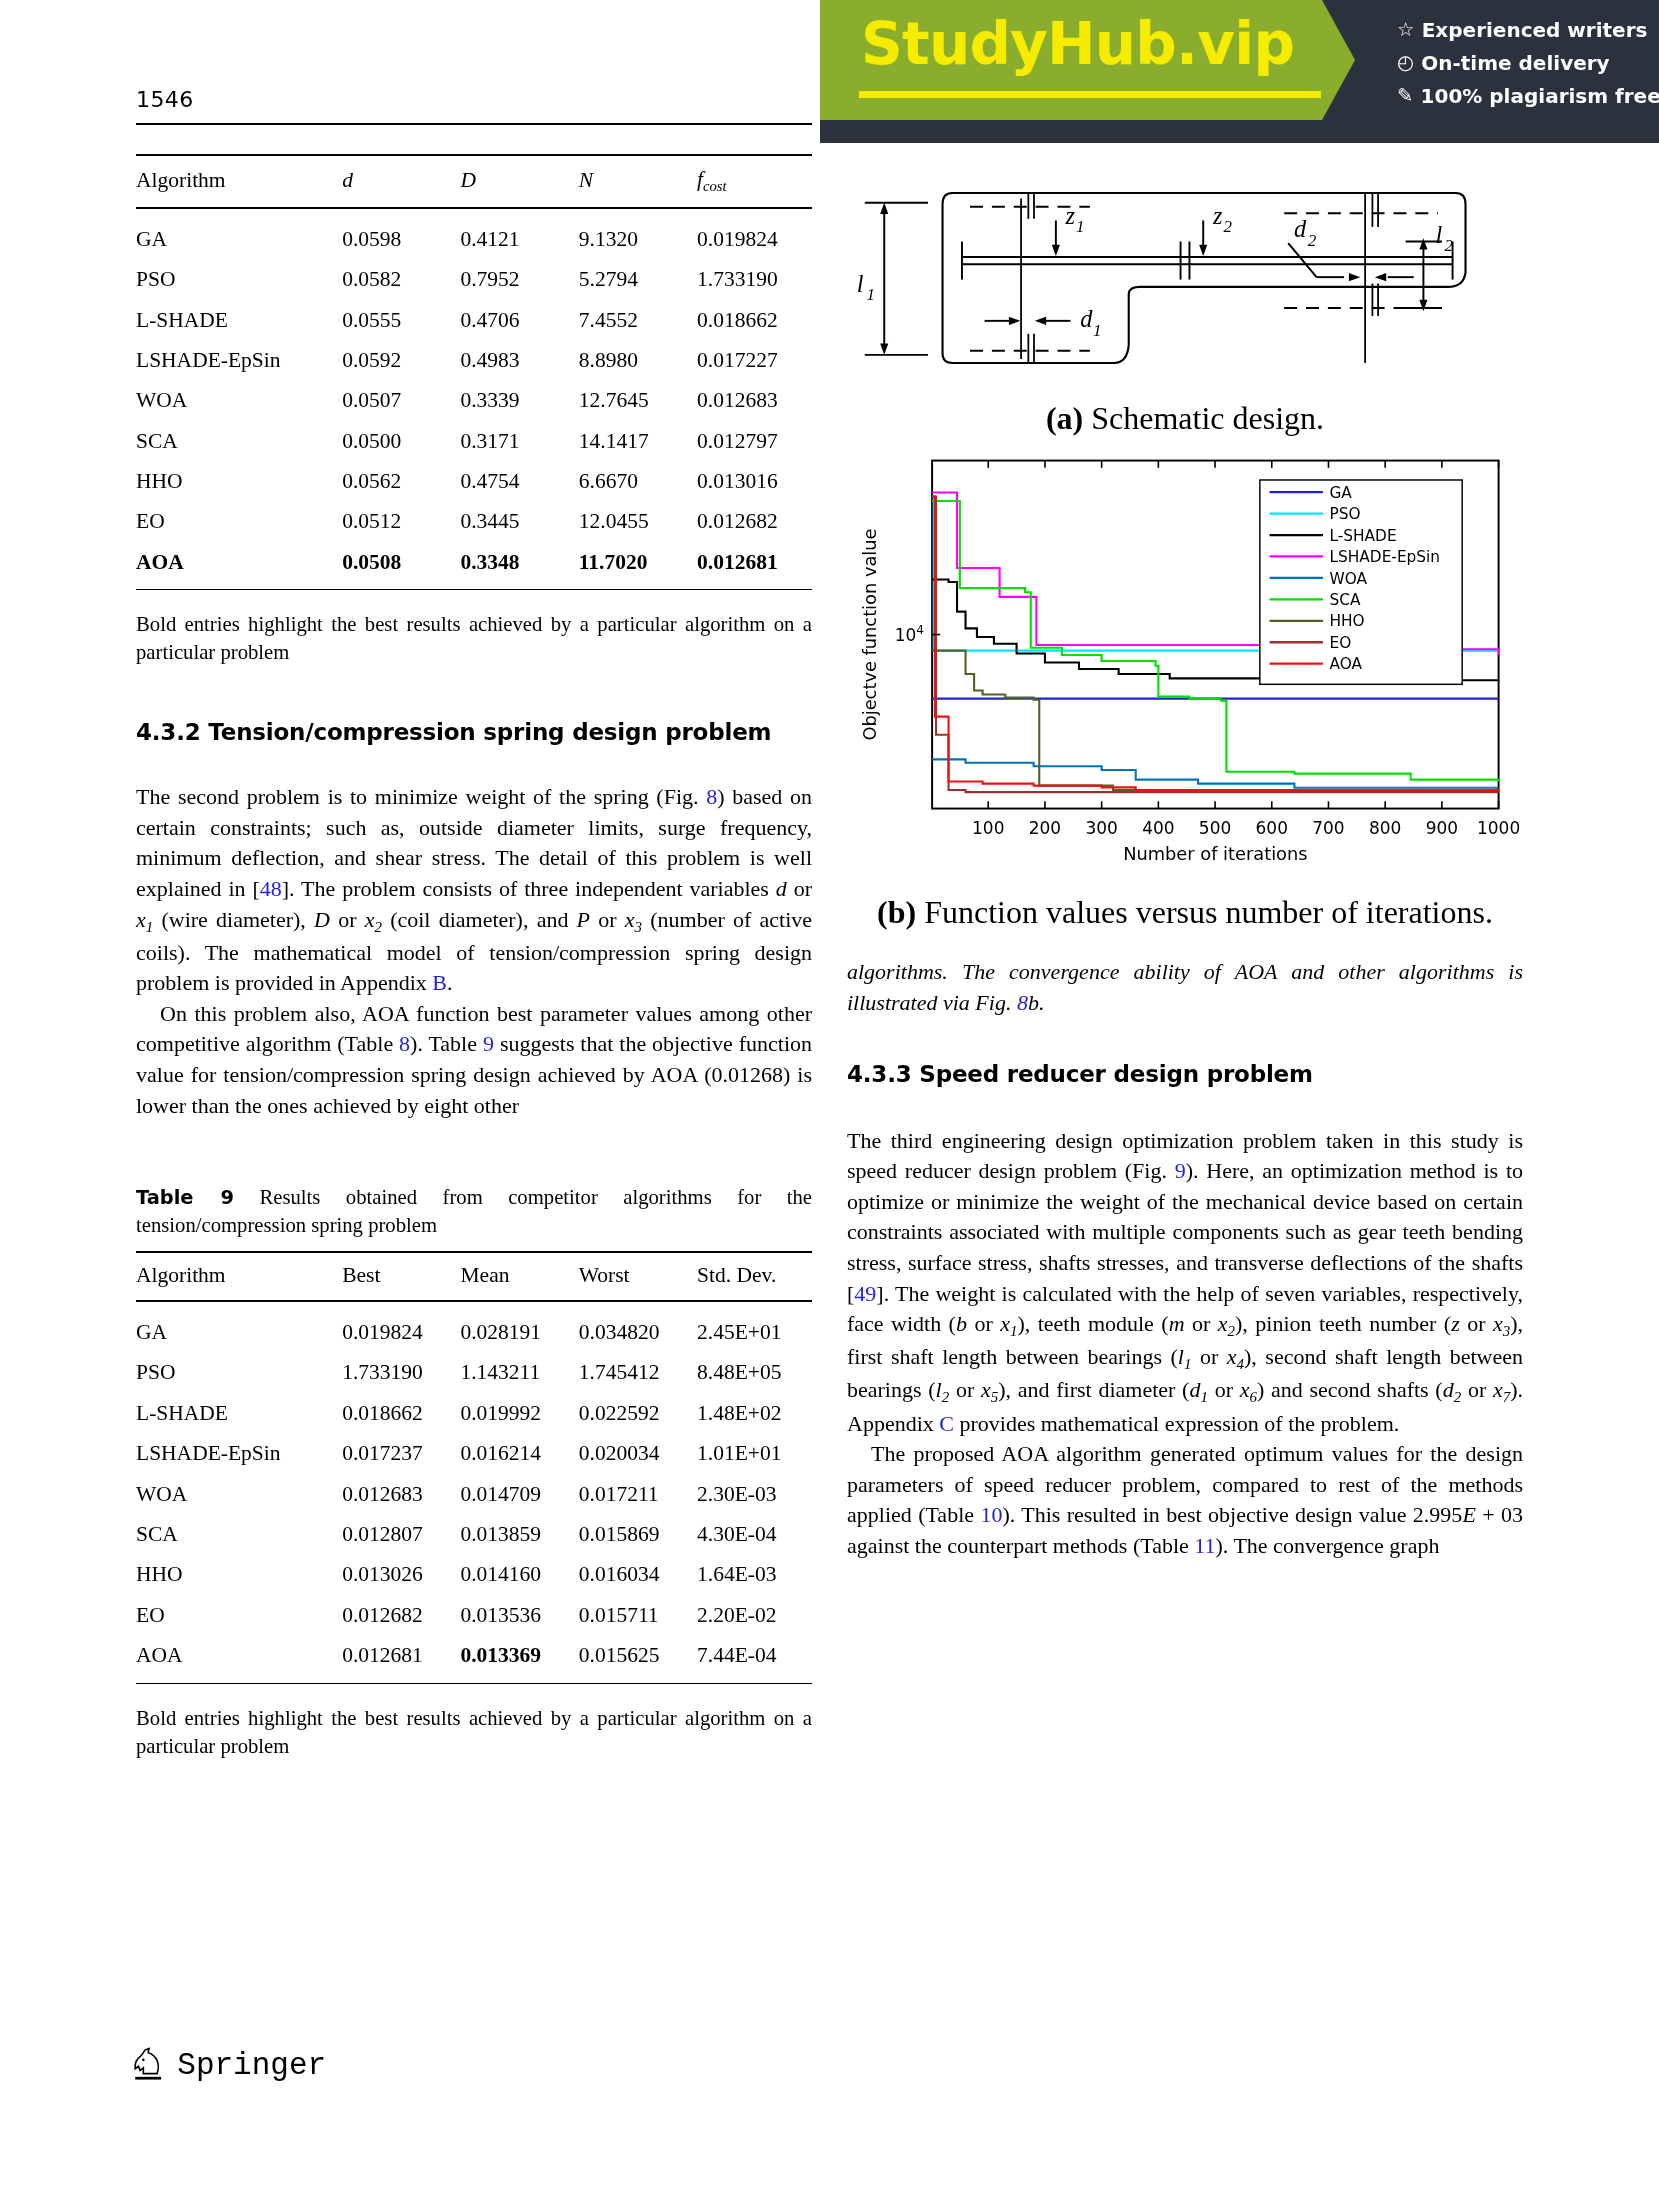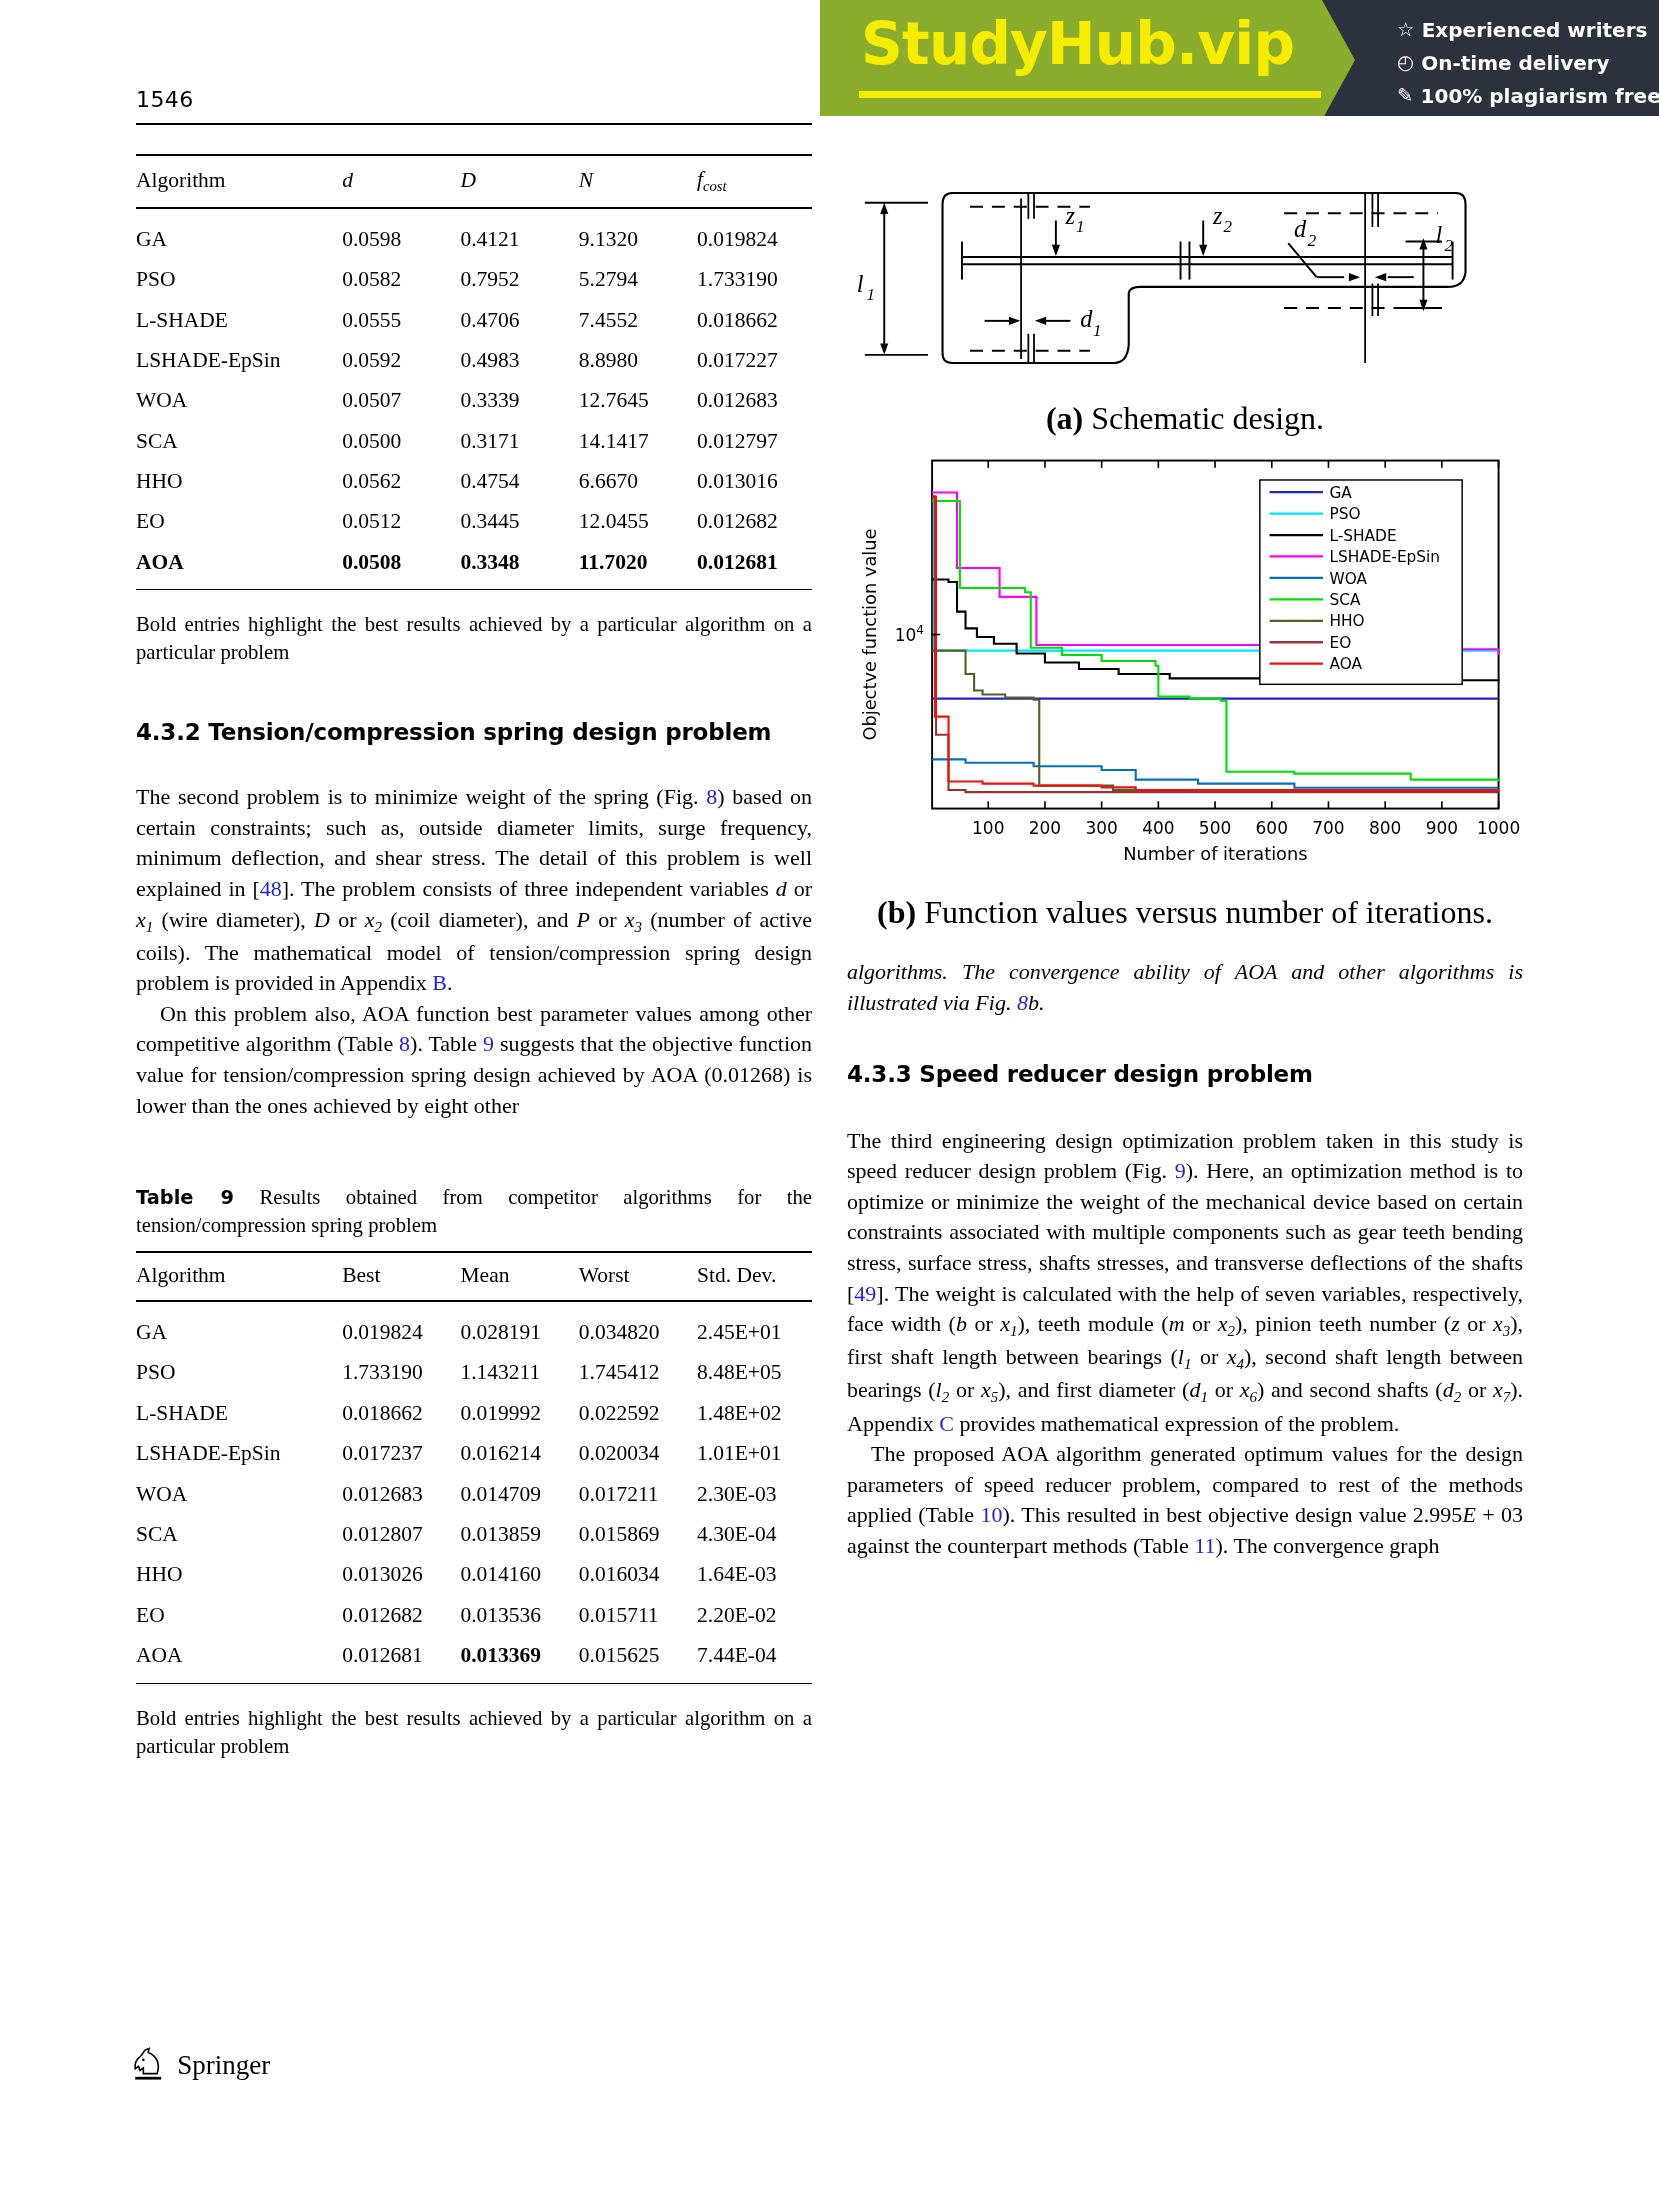--- a/index.html
+++ b/index.html
@@ -1,39 +1,39 @@
 <!DOCTYPE html>
 <html style="font-size:13px"><head>
 <meta charset="utf-8">
 <style>
   html,body{margin:0;padding:0;background:#fff;}
   body{
     width:1659px;height:2205px;position:relative;overflow:hidden;
     font-family:"Liberation Serif",serif;color:#000;
   }
   
-  #wm-banner{position:absolute;top:0;left:820px;width:839px;height:116px;overflow:hidden;}
+  #wm-banner{position:absolute;top:0;left:820px;width:839px;height:143px;overflow:hidden;}
   #wm-dark{position:absolute;inset:0;background:#2b323d;}
   #wm-green{position:absolute;top:0;left:0;width:535px;height:120px;background:#8aad2e;
      clip-path:polygon(0 0,502px 0,535px 60px,502px 120px,0 120px);}
   #wm-logo{position:absolute;left:41px;top:14.6px;font-family:"DejaVu Sans",sans-serif;
      font-weight:bold;font-size:58px;color:#f5ec00;letter-spacing:-0.8px;line-height:1;}
   #wm-logo-underline{position:absolute;left:39px;top:91px;width:462px;height:7.3px;background:#f5ec00;}
   .wm-feat{position:absolute;left:577px;color:#fff;font-family:"DejaVu Sans",sans-serif;
      font-weight:bold;font-size:20px;white-space:nowrap;display:flex;align-items:center;gap:7.3px;}
   .wm-feat .gl{font-size:19.4px;line-height:1;}
   #wmf0{top:18px;} #wmf1{top:51px;} #wmf2{top:84px;}
 
   
   #page-num{position:absolute;left:136px;top:87px;font-family:"DejaVu Sans",sans-serif;
      font-size:22px;letter-spacing:0.4px;}
   #header-rule{position:absolute;left:136px;top:123px;width:676px;height:2.4px;background:#000;}
 
   #springer{position:absolute;left:132px;top:2046px;display:flex;align-items:center;gap:11.3px;}
-  #springer .name{font-family:Liberation Serif, serif;font-size:27px;}
+  #springer .name{font-family:Liberation Mono, monospace;font-size:31px;}
 
   
   .col{position:absolute;width:676px;}
   #col-left{left:136px;top:154px;}
   #col-right{left:847px;top:154px;}
 
   p.body{
     font-size:22px;line-height:1.39;text-align:justify;margin:0 0 0 0;
     hyphens:auto;-webkit-hyphens:auto;
   }

